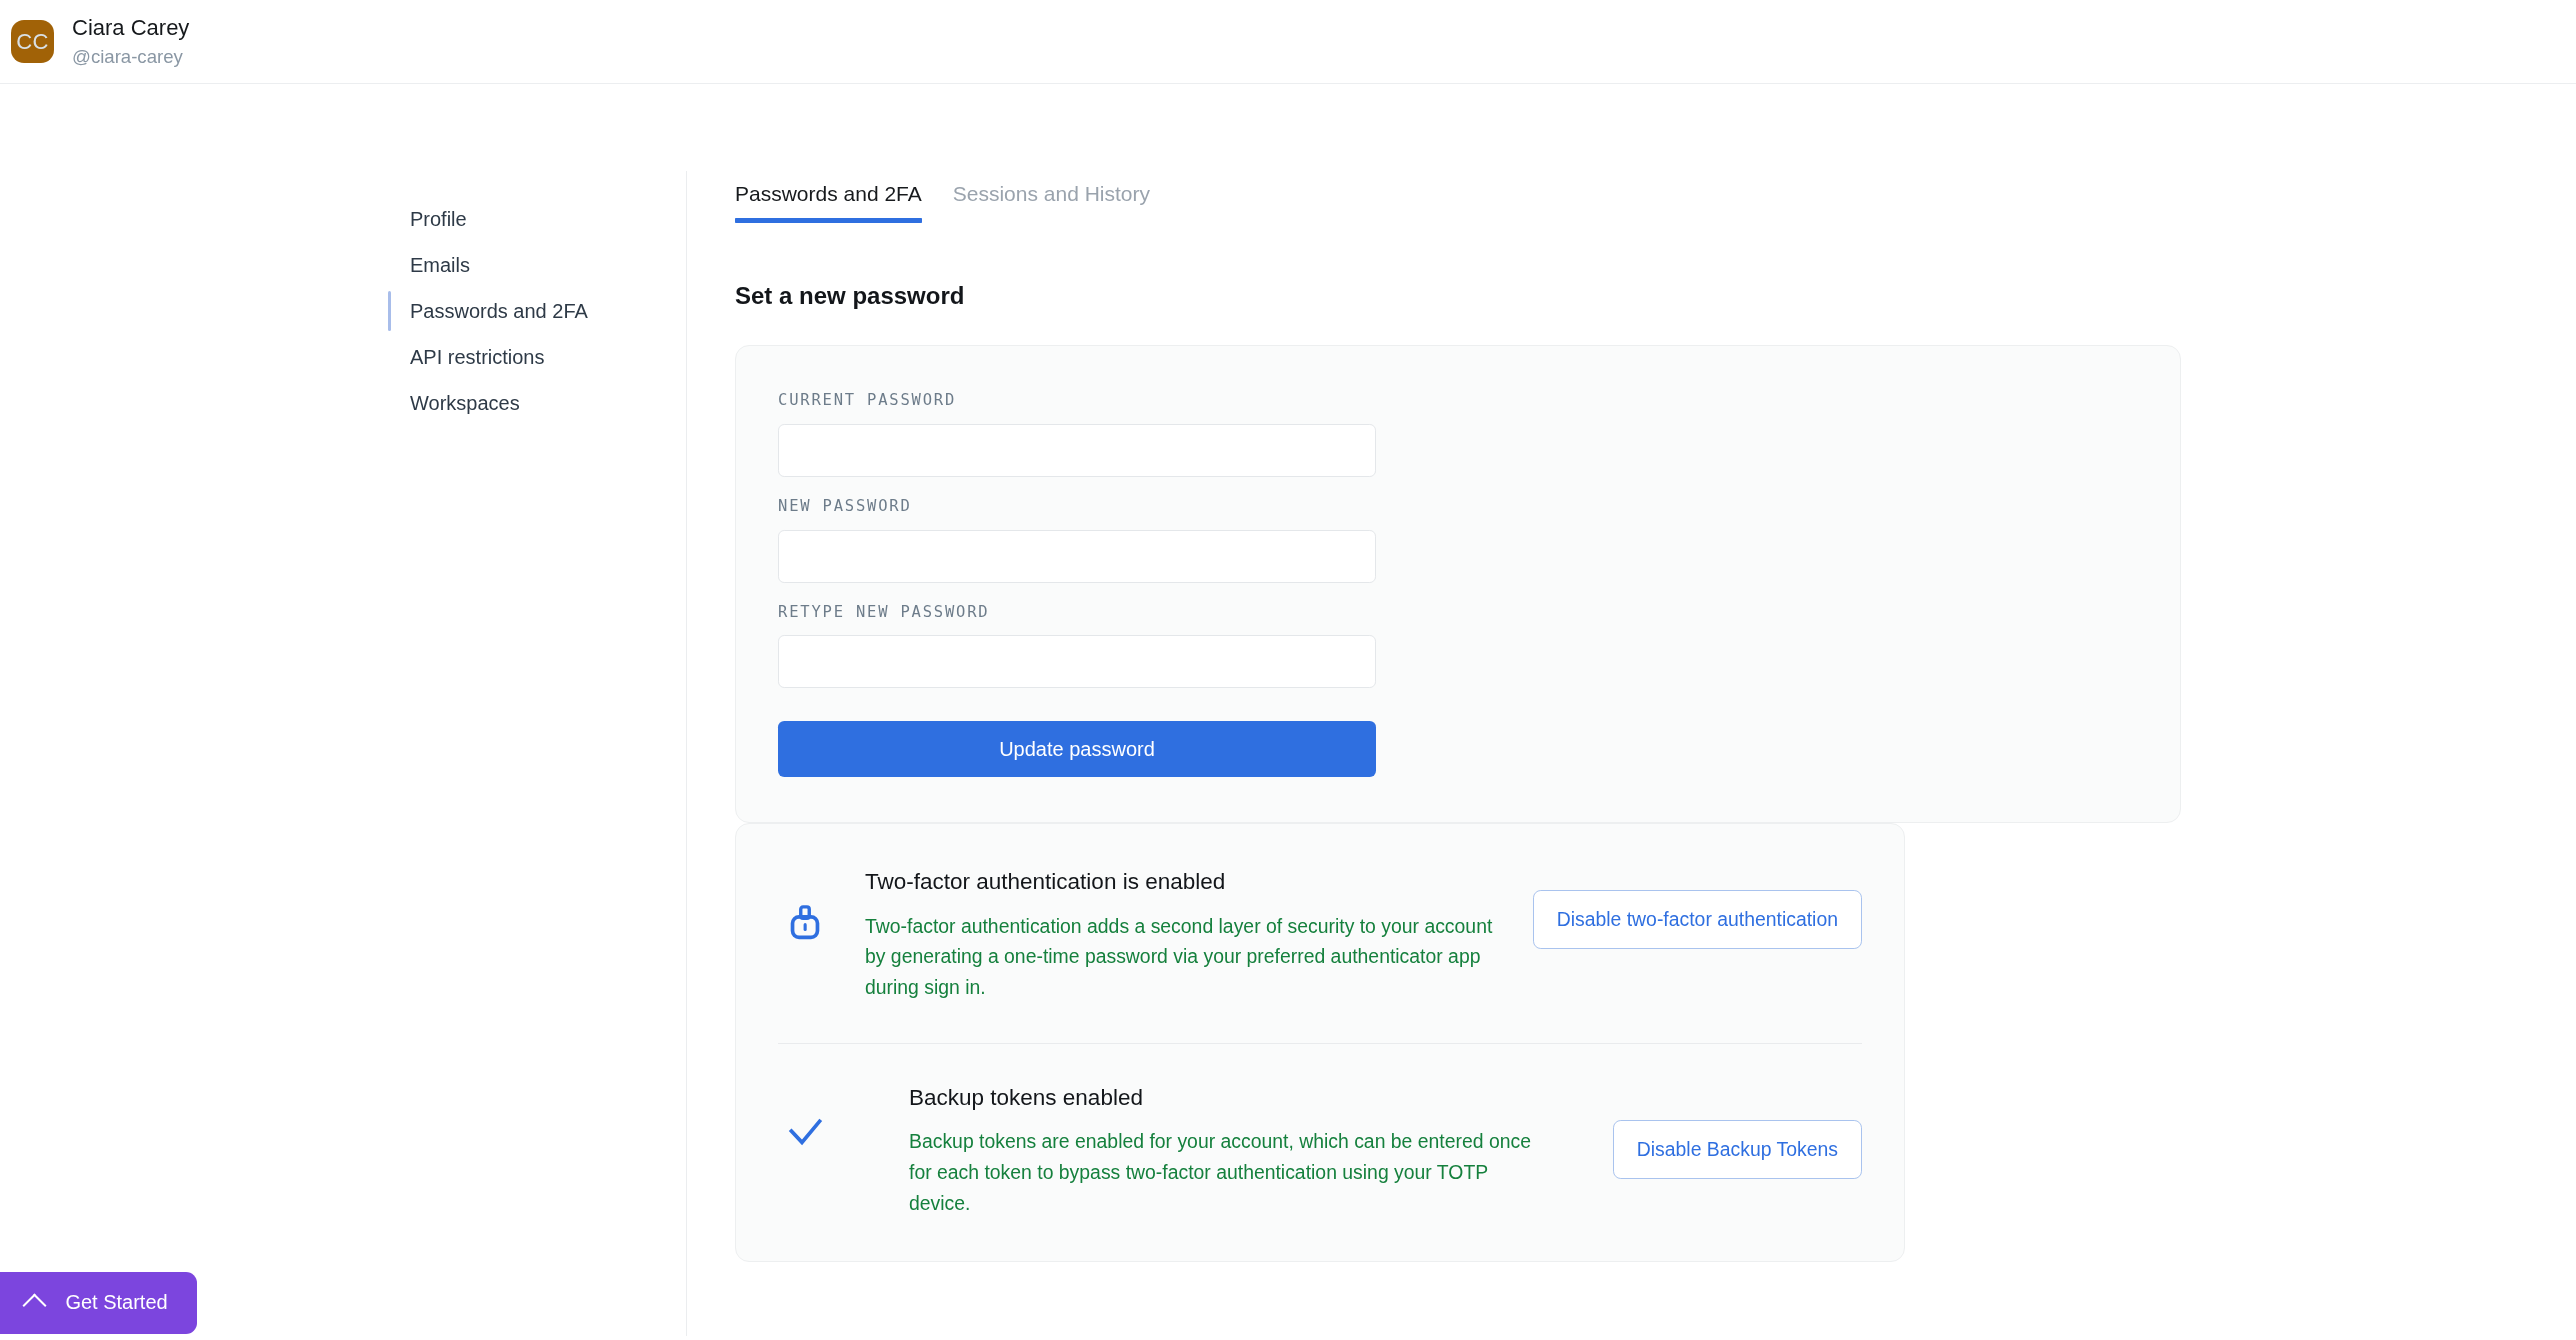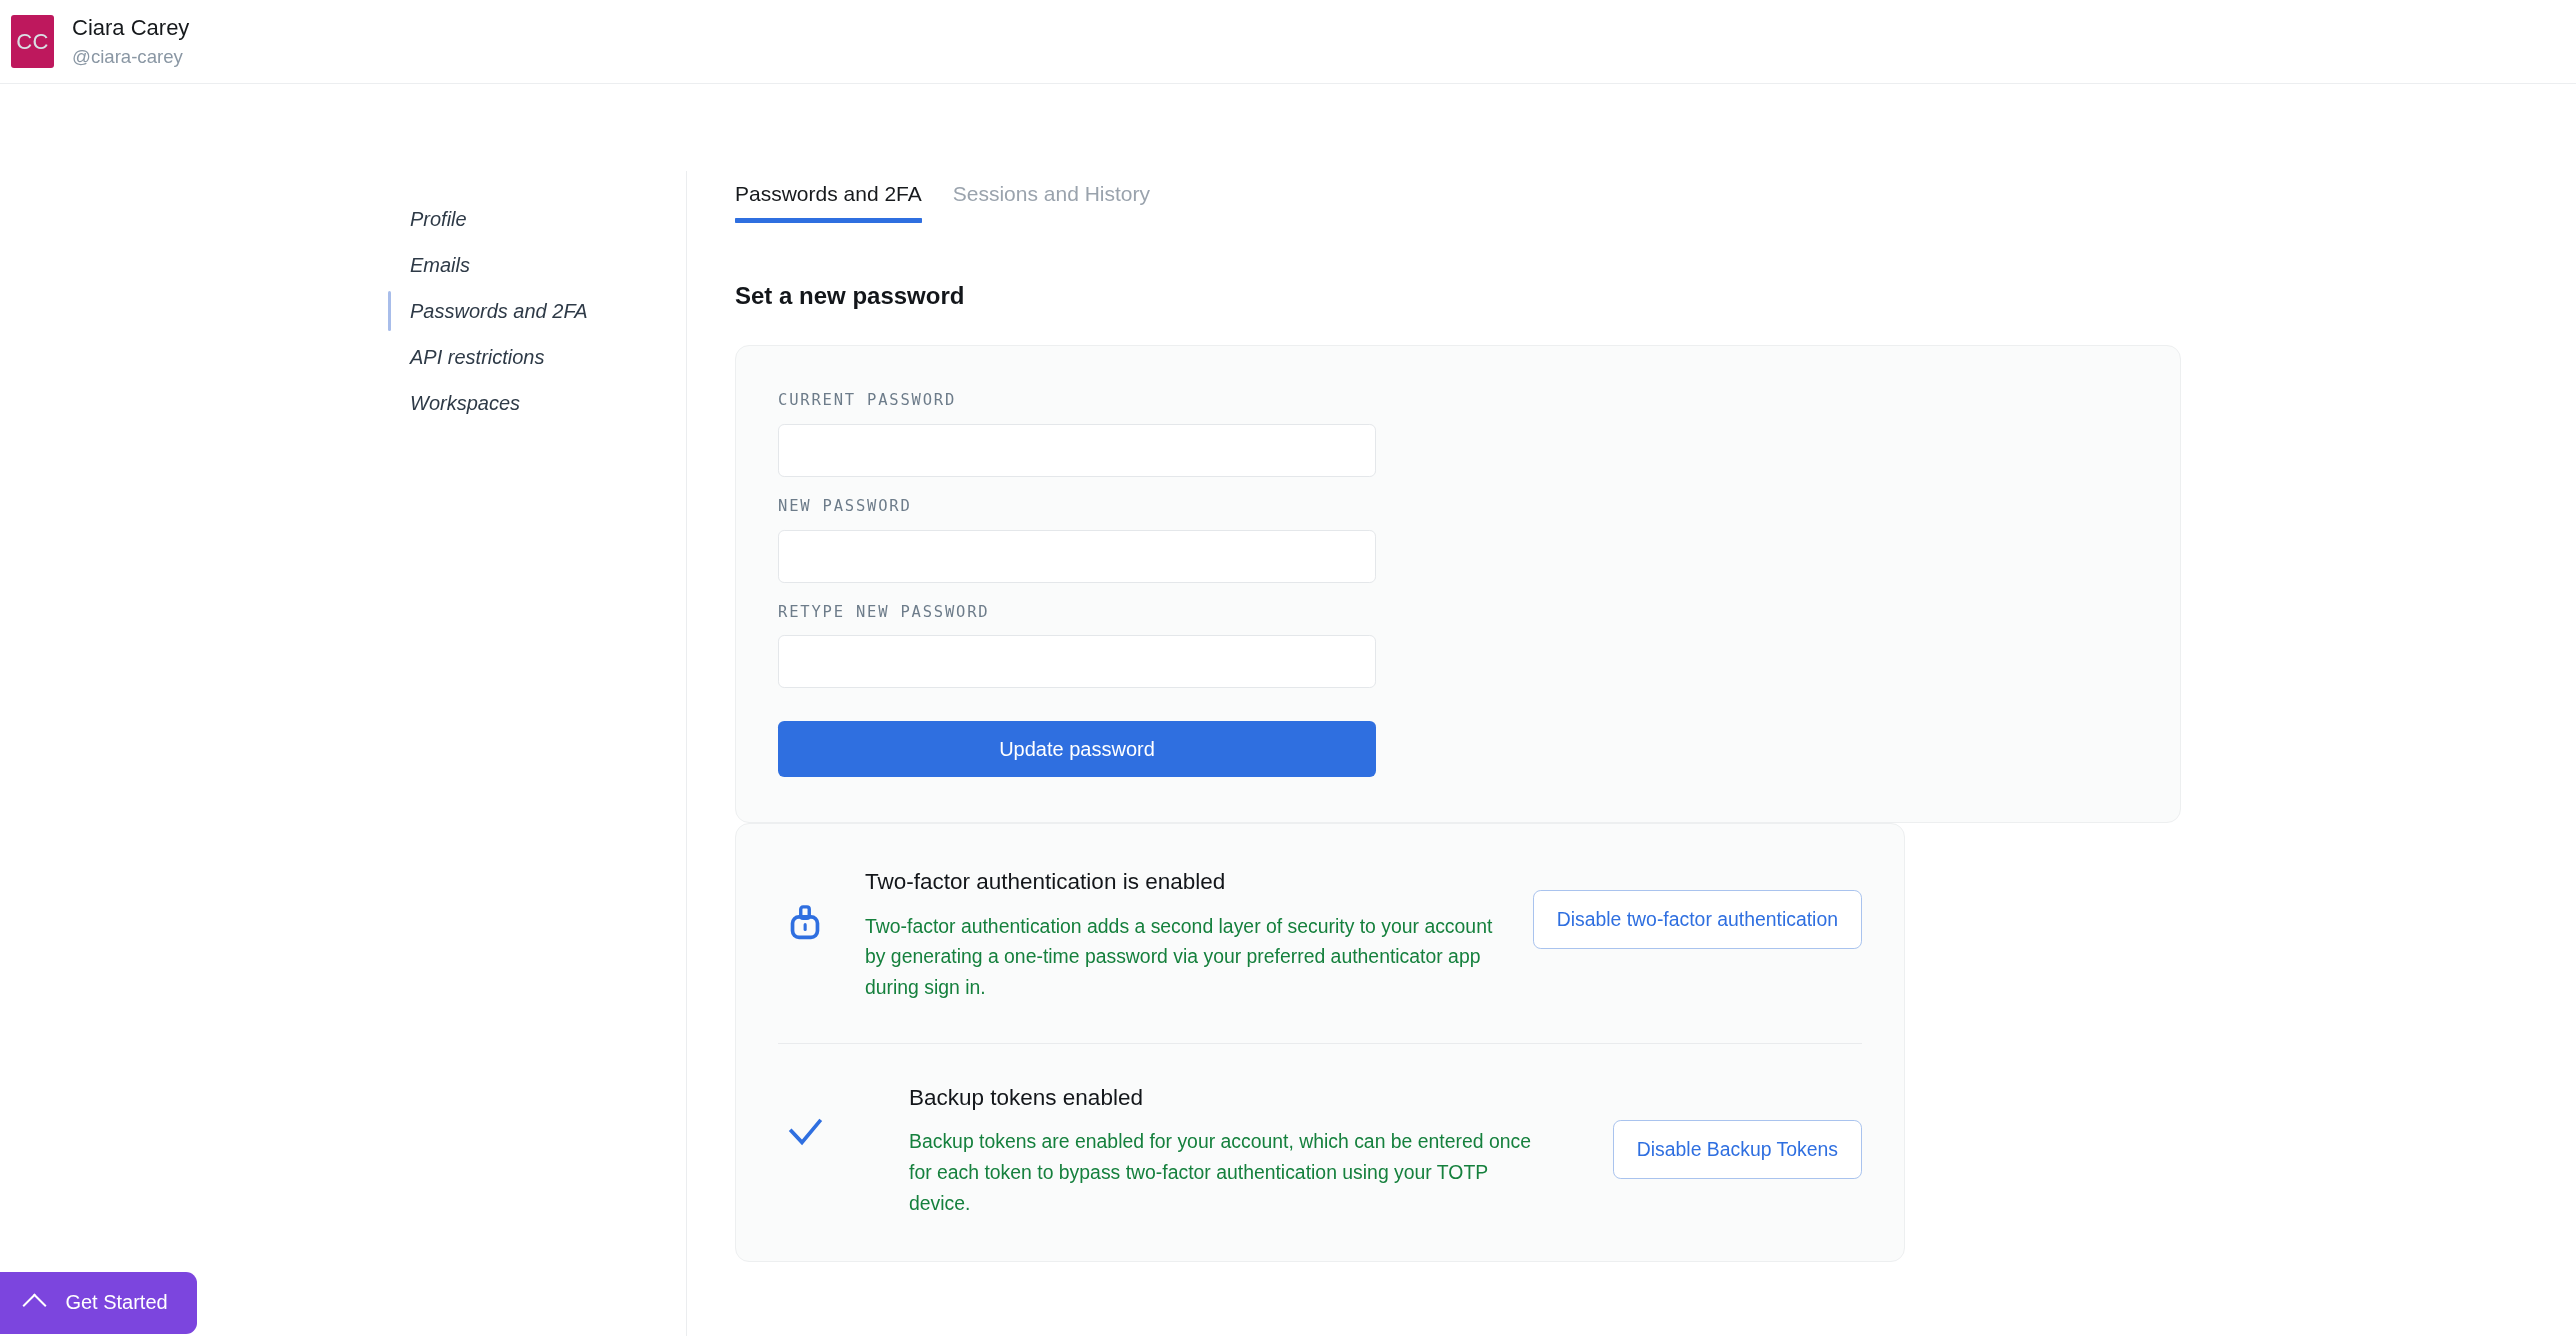--- a/index.html
+++ b/index.html
@@ -15,23 +15,23 @@
   
   .header {
     height: 84px;
     border-bottom: 1.6px solid #eceef0;
     display: flex;
     align-items: center;
     padding-left: 11px;
   }
   .avatar {
     width: 43px;
-    height: 53px;
-    border-radius: 3px;
-    background: #be185d;
+    height: 43px;
+    border-radius: 13px;
+    background: #a16207;
     color: #d9e0e5;
     font-size: 22px;
     letter-spacing: 0.4px;
     display: flex;
     align-items: center;
     justify-content: center;
     flex: 0 0 auto;
   }
   .header-id { margin-left: 18px; }
   .header-name {
@@ -52,21 +52,21 @@
     padding-top: 87px;
   }
 
   .sidebar {
     width: 687px;
     flex: 0 0 687px;
     border-right: 1.6px solid #ebedef;
     min-height: 1165px;
     padding-top: 25px;
   }
-  .nav-list { list-style: none; font-style: italic; }
+  .nav-list { list-style: none; }
   .nav-item {
     position: relative;
     font-size: 20px;
     color: #2e3a47;
     padding: 0 0 0 410px;
     height: 46px;
     line-height: 23px;
     display: flex;
     align-items: center;
     cursor: pointer;

